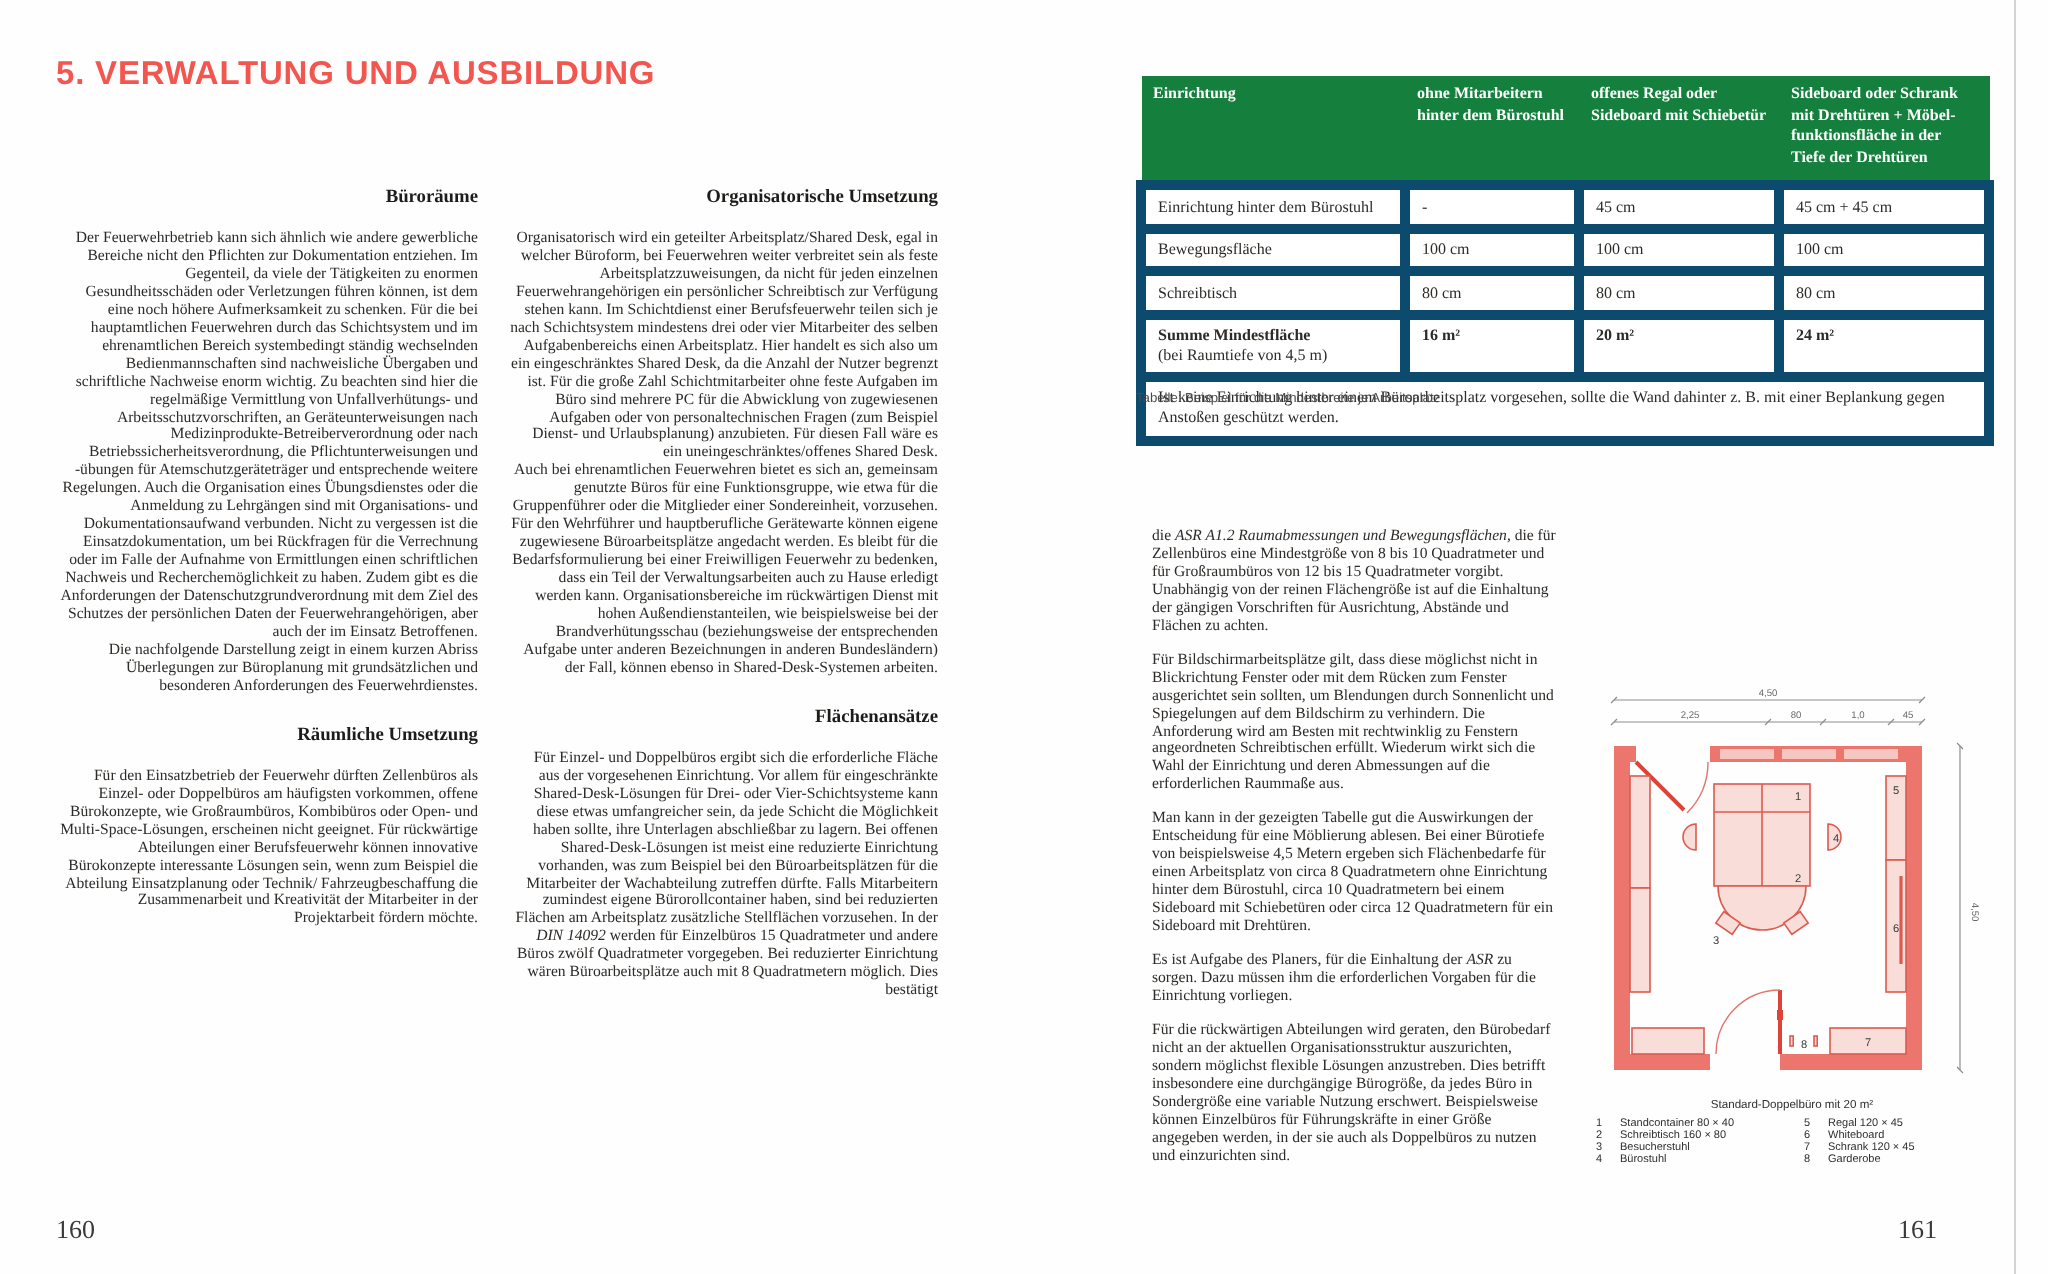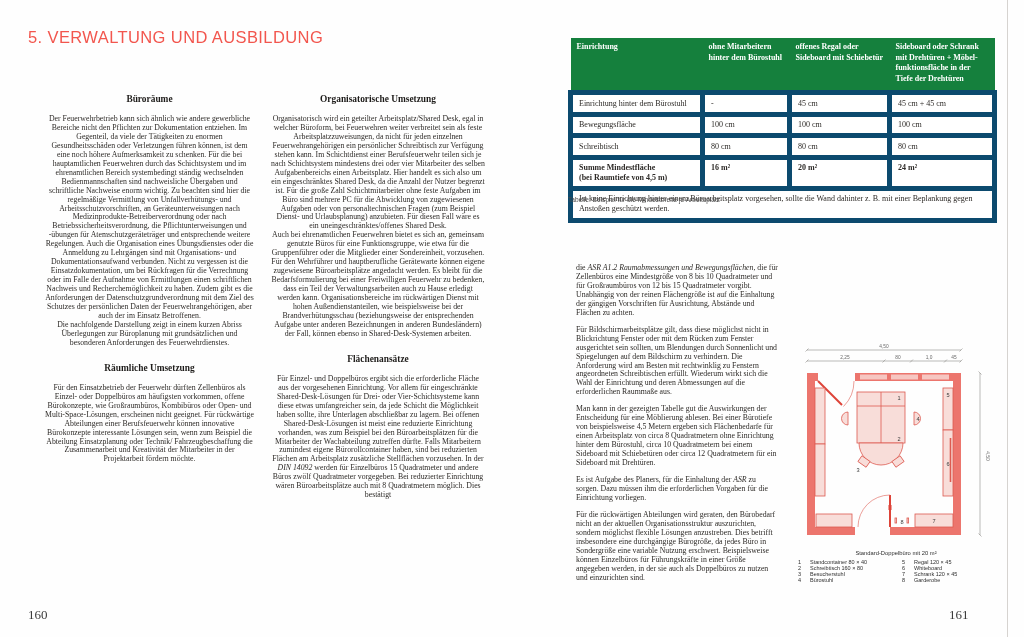--- a/index.html
+++ b/index.html
@@ -2,39 +2,39 @@
 <html><head>
 <meta charset="utf-8">
 <style>
   html,body{margin:0;padding:0;background:#e9e9e9;}
   #page{position:relative;width:1024px;height:637px;background:#fefefe;overflow:hidden;
         font-family:"Liberation Serif",serif;color:#2d2a27;}
   .edge{position:absolute;left:1007px;top:0;bottom:0;width:1px;background:#d6d3d0;}
 
   
   .title{position:absolute;left:28px;top:28px;font-family:"Liberation Sans",sans-serif;
-         font-size:16.5px;font-weight:normal;letter-spacing:.4px;color:#f2564e;}
-  .col{position:absolute;top:94px;font-size:7.8px;line-height:8.95px;text-align:center;margin-left:16px;}
+         font-size:16.5px;font-weight:bold;letter-spacing:.4px;color:#f2564e;}
+  .col{position:absolute;top:94px;font-size:7.8px;line-height:8.95px;text-align:right;}
   .c1{left:28px;width:211px;}
   .c2{left:255px;width:214px;}
   .col h3{font-size:9.4px;line-height:10px;margin:0 0 11px 0;font-weight:bold;color:#1e1c1a;}
   .col h3.mt{margin-top:15px;}
   .col p{margin:0;}
   .pageno{position:absolute;top:607px;font-size:13px;color:#3a3a3a;}
   .pn-l{left:28px;} .pn-r{left:921px;margin-left:28px;}
 
   
   .tblwrap{position:absolute;left:568px;top:38px;width:424px;}
   table{border-collapse:collapse;width:100%;table-layout:fixed;}
   th{background:#15803d;color:#fff;font-size:8px;line-height:10.5px;font-weight:bold;
      text-align:left;vertical-align:top;padding:4px 6px 6px 6px;}
   td{font-size:8px;line-height:9.5px;vertical-align:top;padding:3.5px 6px;
      border:5px solid #0c4a6e;background:#fff;}
   tr.sum td{font-weight:bold;}
-  td .sub{font-weight:bold;}
+  td .sub{font-weight:normal;}
   td.note{font-size:8px;line-height:10px;}
   .tblcap{position:absolute;left:568px;top:196px;font-family:"Liberation Sans",sans-serif;
           font-size:6.6px;color:#4a4a4a;}
 
   
   .rbody{position:absolute;left:568px;top:256px;width:219px;font-size:7.8px;line-height:8.95px;}
   .rbody p{margin:8px;}
   .it{font-style:italic;}
 
   

